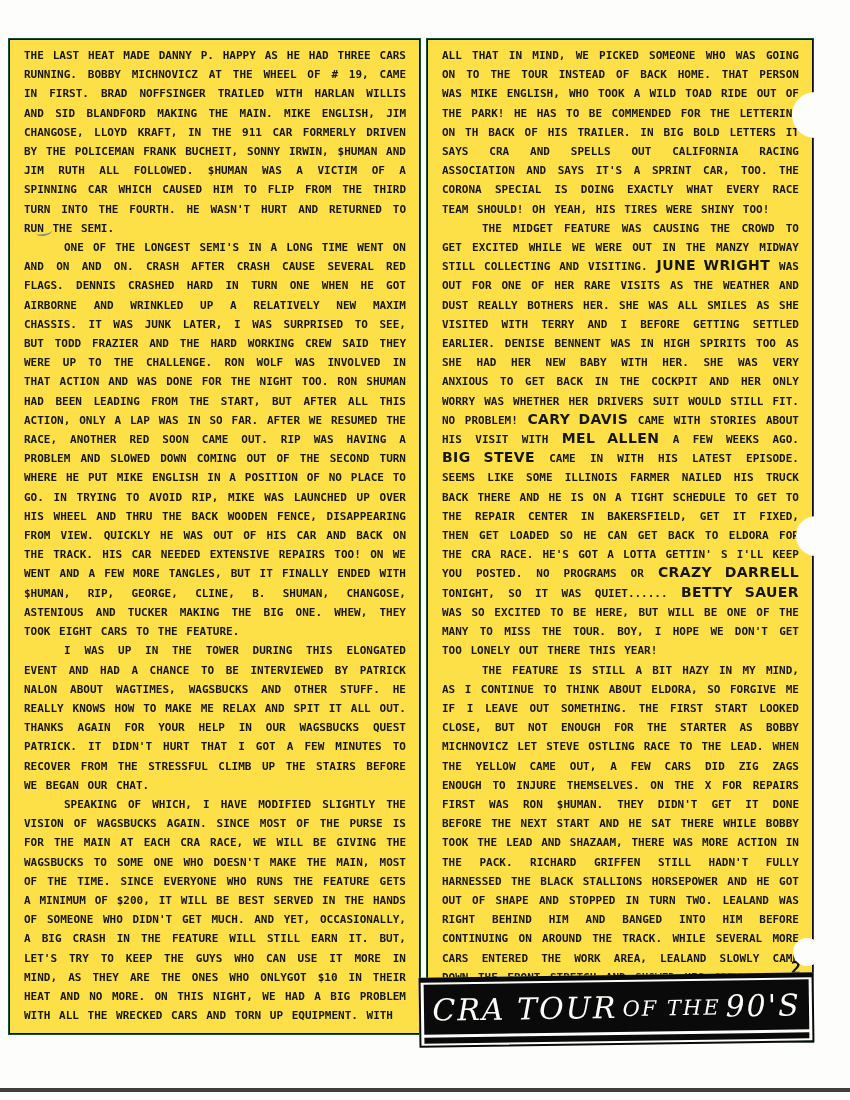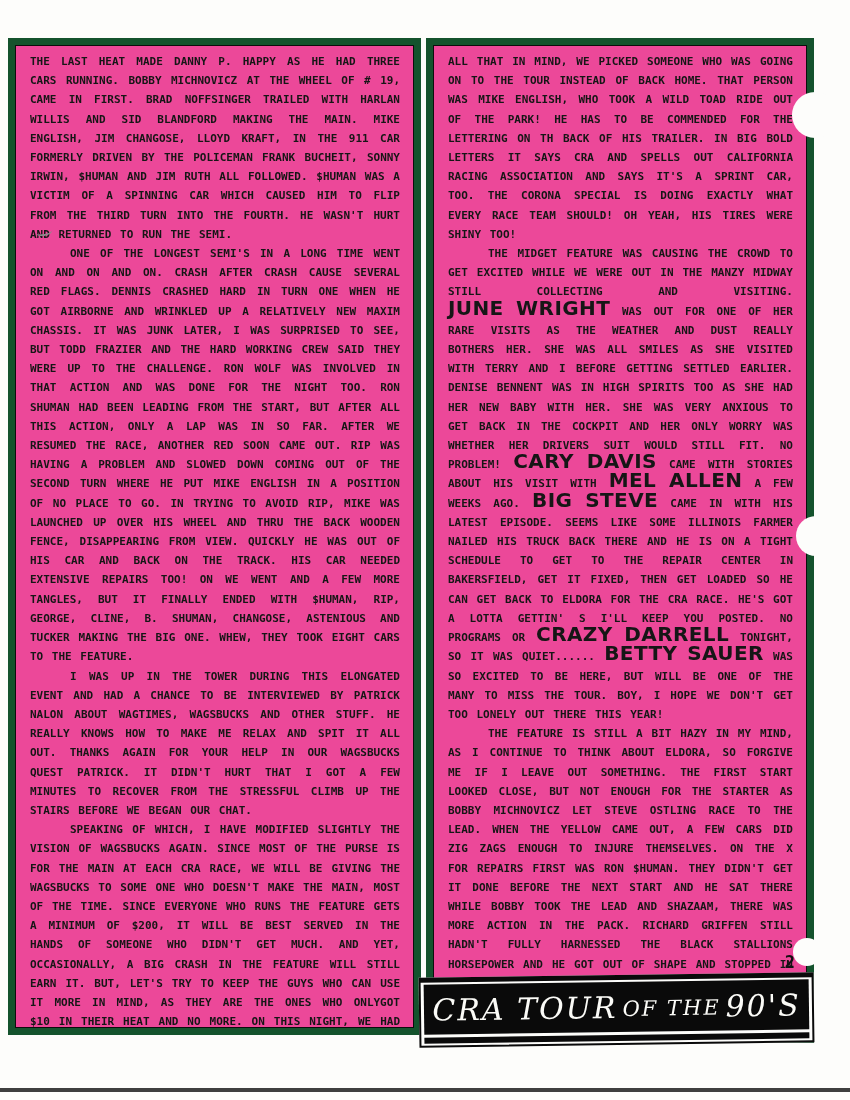--- a/index.html
+++ b/index.html
@@ -9,41 +9,41 @@
     font-family:"DejaVu Sans Mono", monospace;
     position:relative; overflow:hidden;
   }
   .page {
     position:absolute; left:0; top:0; width:850px; height:1100px;
     background:#fdfdfb;
   }
   
   .colbox {
     position:absolute; box-sizing:border-box;
-    border:7px solid #14532d; background:#ec4899; z-index:1;
+    border:1px solid #14532d; background:#fde047; z-index:1;
   }
   .colbox-inner {
     box-sizing:border-box; width:100%; height:100%;
     border:1.5px solid #0d0d0d; margin:0; padding:6px 13px 4px 14px;
     overflow:hidden;
   }
   .colbox.left  { left:8px;  top:38px; width:413px; height:997px; }
   .colbox.right { left:426px; top:38px; width:388px; height:1005px; }
 
   p.para {
     margin:0; color:#161616;
     font-family:"DejaVu Sans Mono", monospace;
     font-weight:700; font-size:11px; line-height:19.2px;
     text-align:justify; word-spacing:2px; letter-spacing:0px;
   }
   p.para.indent { text-indent:40px; }
 
   .bname {
     font-family:"DejaVu Sans", sans-serif;
-    font-weight:800; font-size:20px; line-height:10px;
+    font-weight:800; font-size:14px; line-height:10px;
     letter-spacing:0.4px; white-space:nowrap;
   }
 
   .pagenum {
     position:absolute; right:12px; bottom:64px;
     font-family:"DejaVu Sans Mono", monospace;
     font-weight:800; font-size:17px; color:#111; z-index:2;
   }
 
   

